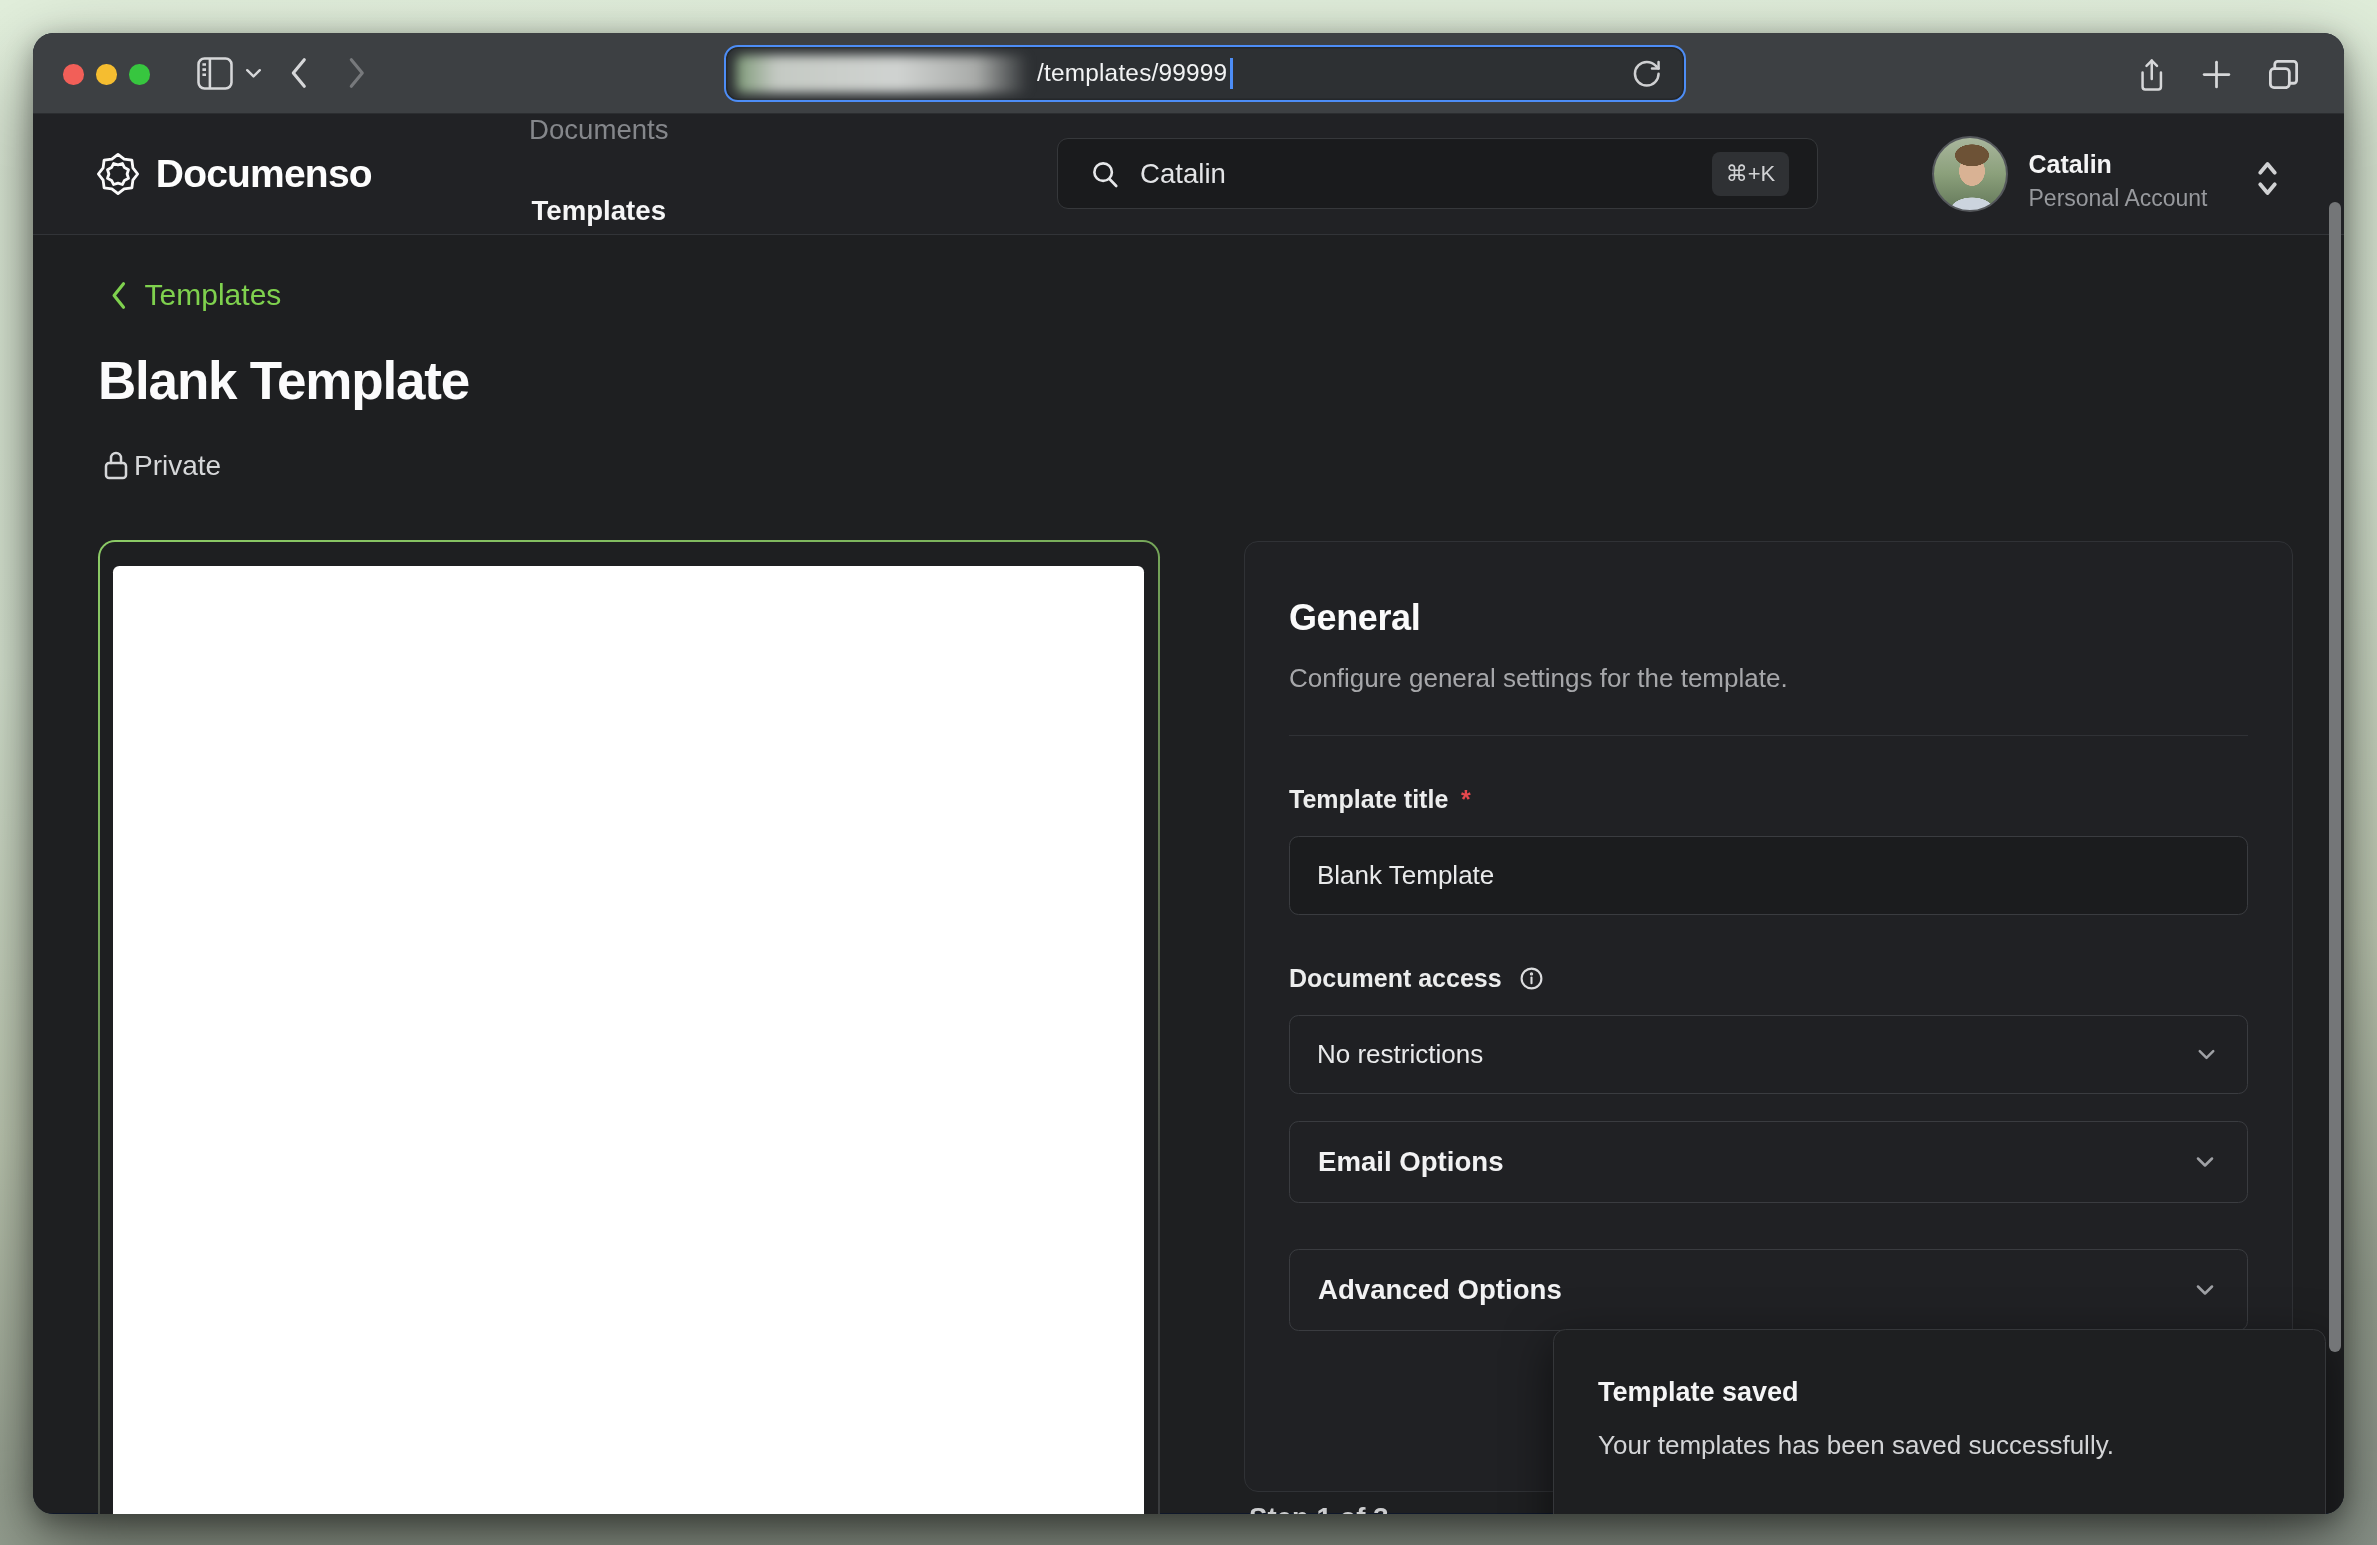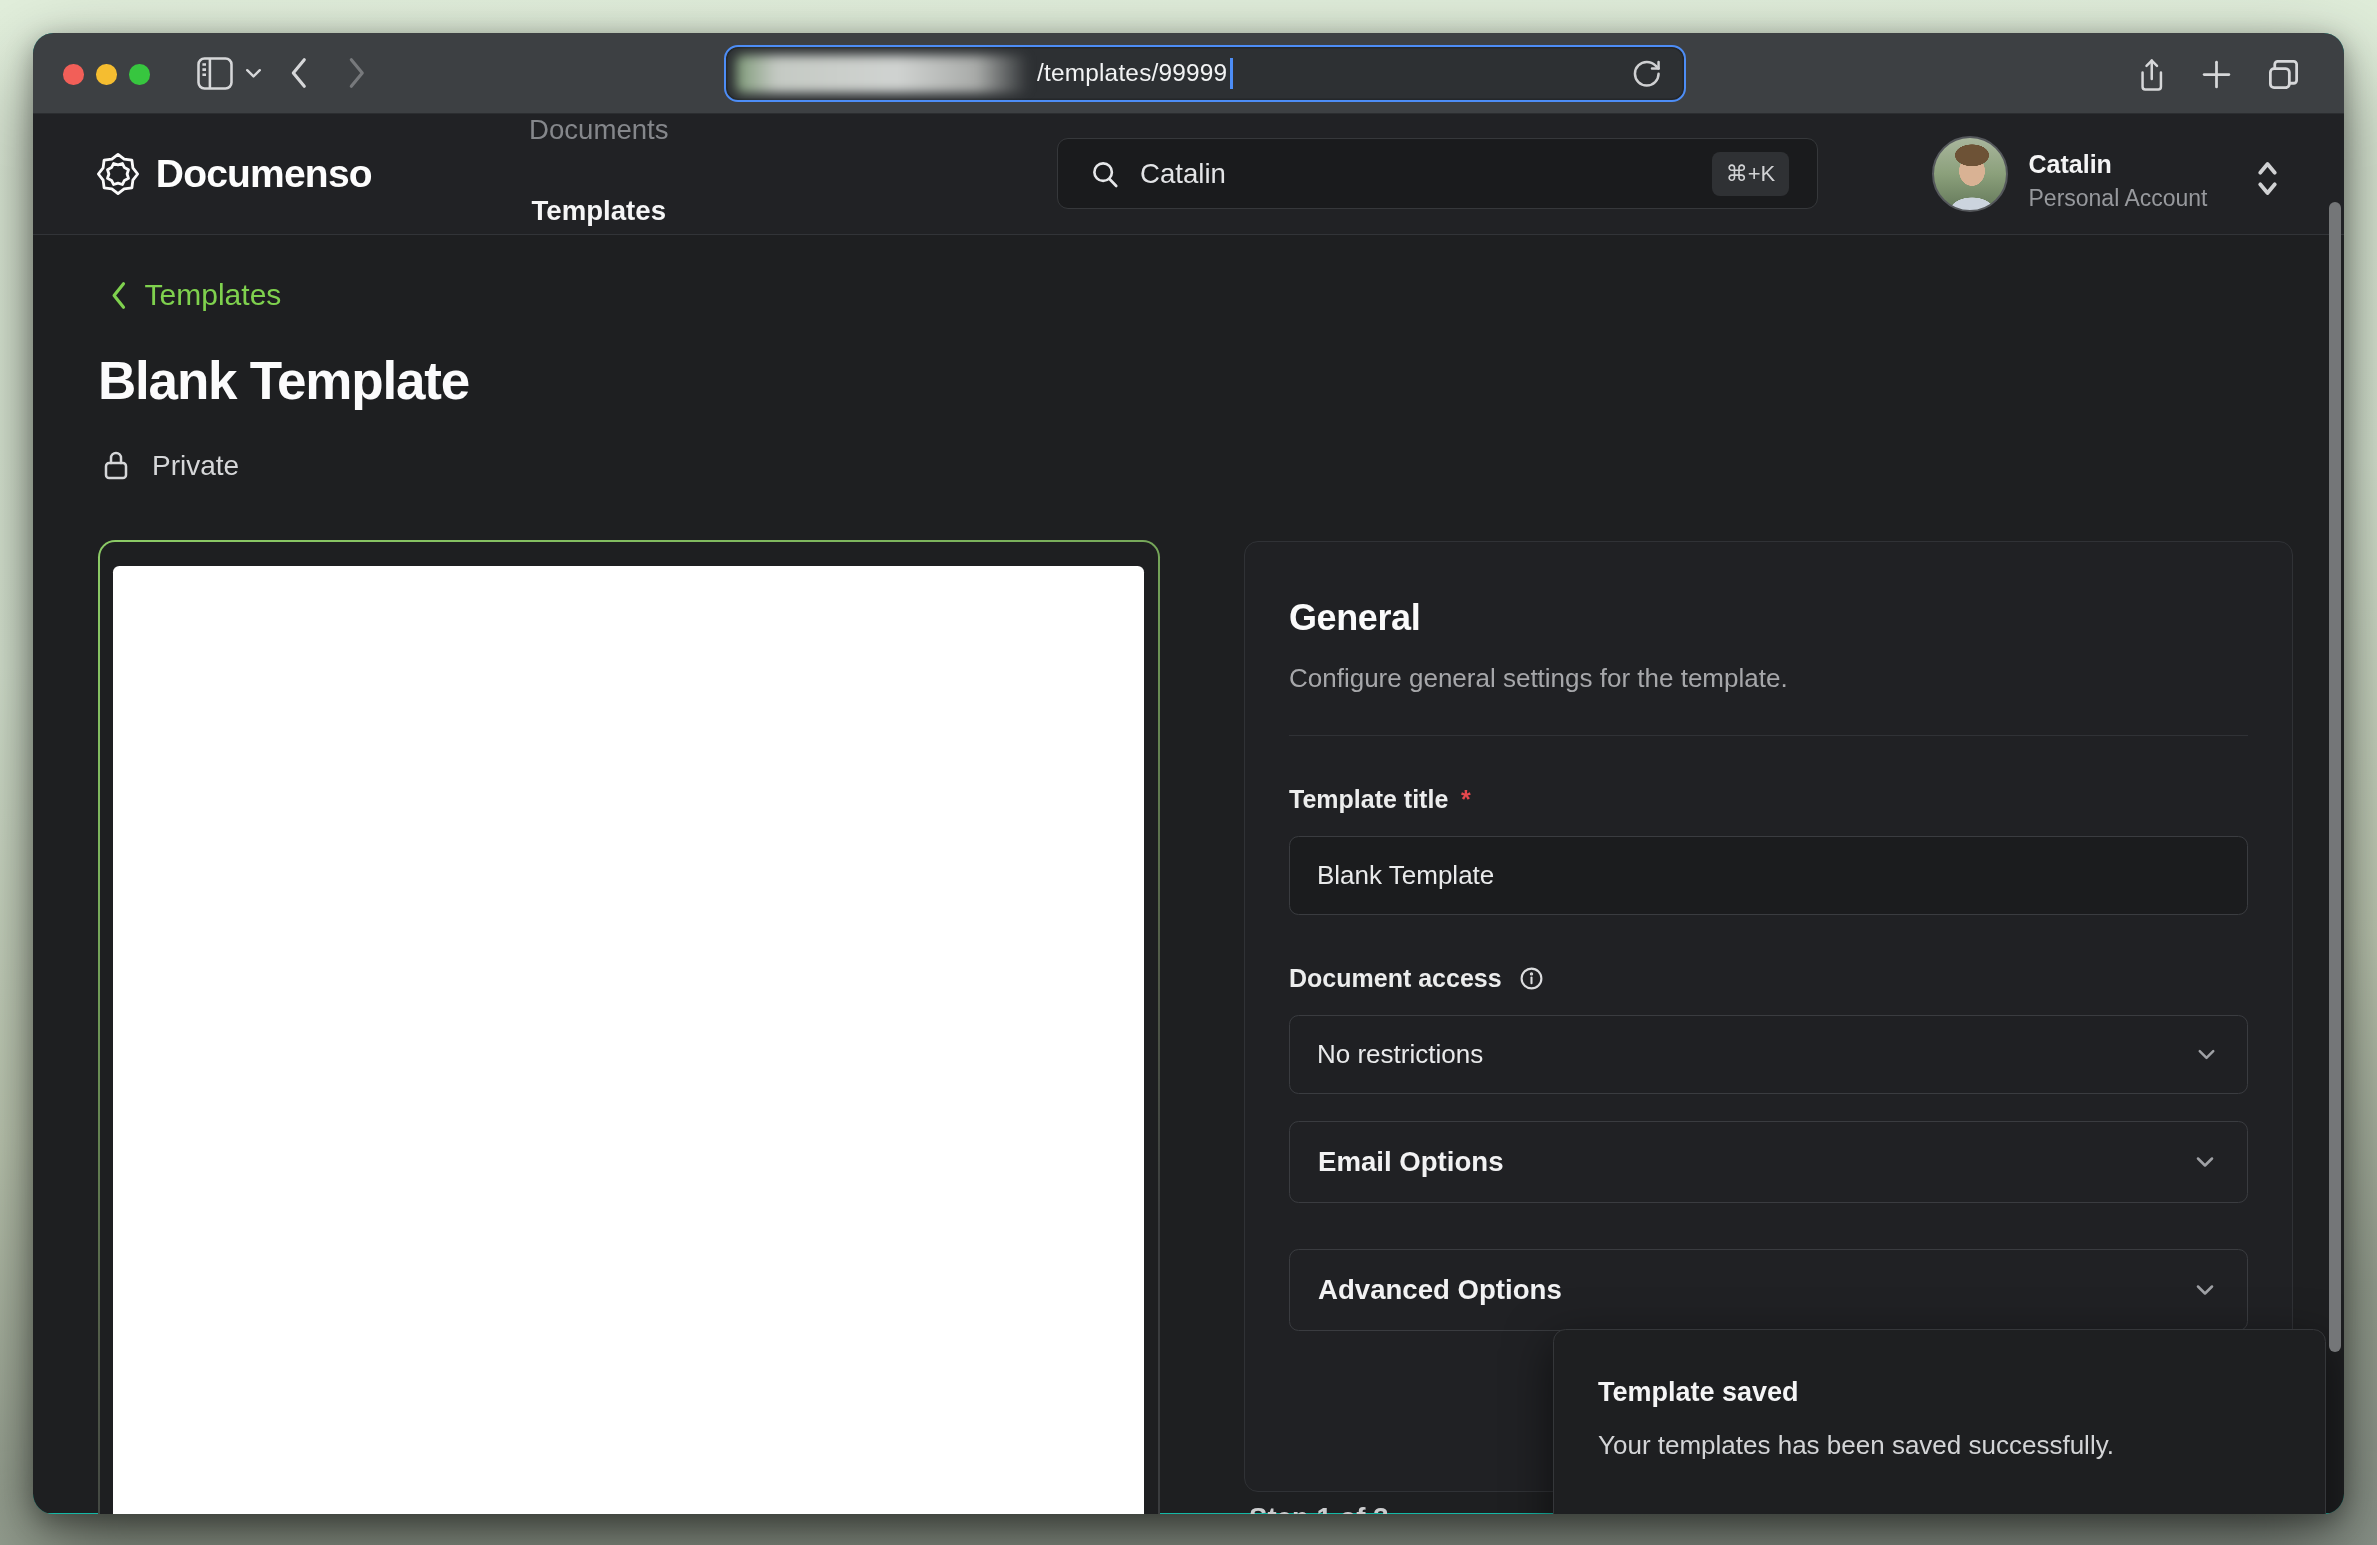--- a/index.html
+++ b/index.html
@@ -5,21 +5,21 @@
   * { margin:0; padding:0; box-sizing:border-box; }
   html,body { width:2377px; height:1546px; overflow:hidden; }
   body{
     font-family:"Liberation Sans","DejaVu Sans",sans-serif;
     background:linear-gradient(175deg,#e2efdc 0%,#dcead6 38%,#c2cdb6 65%,#9aa494 85%,#8b948a 100%);
     position:relative;
   }
   .window{
     position:absolute; left:33px; top:33px; width:2311px; height:1481px;
     border-radius:20.5px; overflow:hidden;
-    background:#14b8a6;
+    background:#0f172a;
     box-shadow:0 35px 87px rgba(0,0,0,.5), 0 7.9px 27px rgba(0,0,0,.35);
   }
   
   .chrome{
     position:absolute; left:0; top:0; width:100%; height:81px;
     background:#3d4043; border-bottom:0.8px solid #2b2d30;
   }
   .traffic{ position:absolute; left:30px; top:31px; display:flex; gap:12.6px; }
   .traffic span{ width:20.5px; height:20.5px; border-radius:50%; display:block; }
   .tl-red{ background:#f25f58; } .tl-yellow{ background:#f5bd30; } .tl-green{ background:#37c63f; }
@@ -71,21 +71,21 @@
   }
   .acct-text{ margin-left:20.5px; }
   .acct-name{ font-size:25px; font-weight:600; color:#f4f4f5; }
   .acct-type{ font-size:23px; color:#97999d; margin-top:6.3px; }
   .acct-chev{ position:absolute; left:318px; top:22px; color:#d0d1d3; }
   
   .breadcrumb{ position:absolute; left:74px; top:164px; display:flex; align-items:center; gap:14px; text-decoration:none; cursor:pointer; }
   .breadcrumb .bc-label{ font-size:30px; font-weight:500; color:#7fd14e; }
   .breadcrumb svg{ color:#7fd14e; }
   .page-title{ position:absolute; left:65px; top:236px; font-size:53px; font-weight:700; color:#fbfbfc; letter-spacing:-1.2px; }
-  .visibility{ position:absolute; left:68px; top:335px; display:flex; align-items:center; gap:21px; color:#d6d7d9; }
+  .visibility{ position:absolute; left:68px; top:335px; display:flex; align-items:center; gap:3px; color:#d6d7d9; }
   .visibility span{ font-size:28px; }
   .direct-link-btn{
     position:absolute; left:1932px; top:303px; width:326px; height:72px;
     border:1.6px solid #404246; border-radius:11px; background:#222326; cursor:pointer;
     display:flex; align-items:center; gap:17.3px; padding-left:30px; color:#f2f2f3;
   }
   .direct-link-btn span{ font-size:25px; font-weight:600; }
   
   .preview-card{
     position:absolute; left:65px; top:426px; width:1062px; height:1103px;

